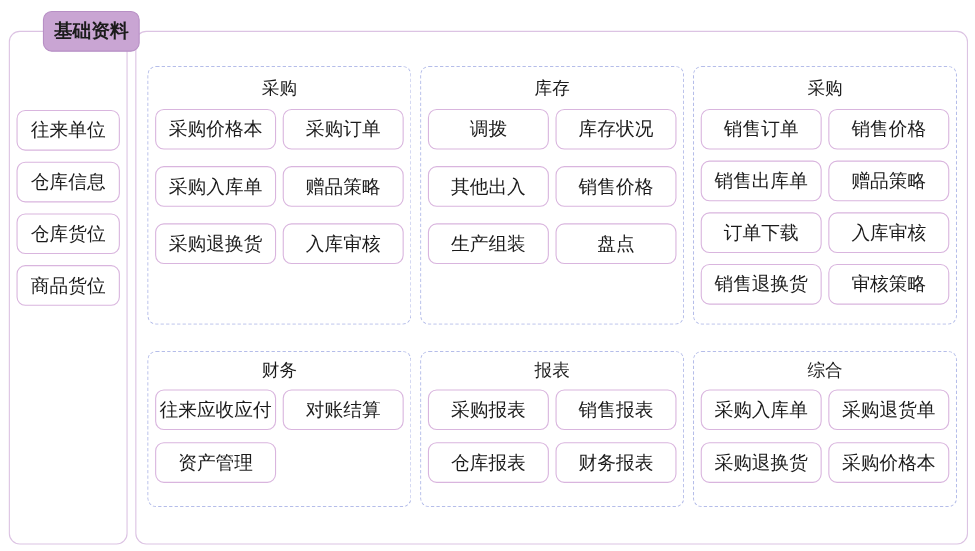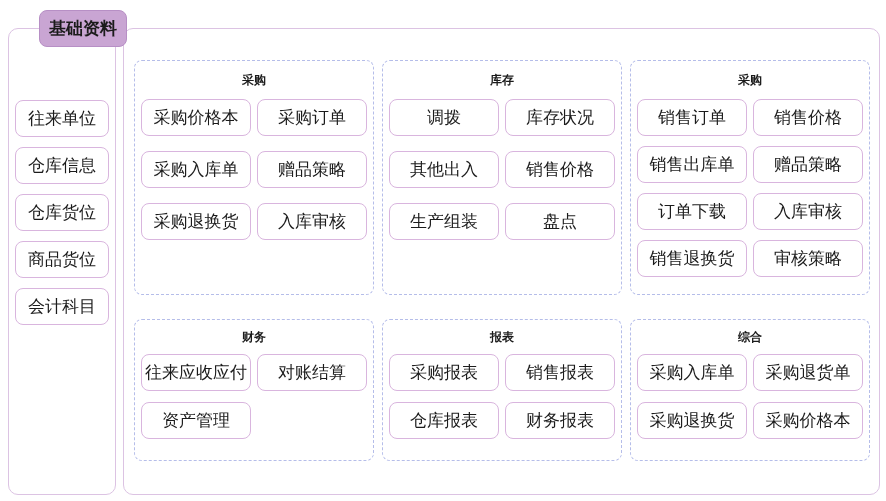--- a/index.html
+++ b/index.html
@@ -66,22 +66,22 @@
     position: absolute;
     border: 1.5px dashed #b5bde9;
     border-radius: 8px;
     padding: 0 6px;
   }
   .group-title {
     height: 38px;
     display: flex;
     align-items: center;
     justify-content: center;
-    font-size: 12px;
-    font-weight: 700;
+    font-size: 16px;
+    font-weight: 400;
   }
   .group-grid {
     display: grid;
     grid-template-columns: 1fr 1fr;
     column-gap: 6px;
     row-gap: 15px;
   }
   .g-top    { top: 31px;  width: 240px; height: 235px; }
   .g-bottom { top: 290px; width: 240px; height: 142px; }
   .c0 { left: 10px; }
@@ -97,21 +97,20 @@
 <div class="canvas">
 
   <div class="tag sidebar-tag">基础资料</div>
 
   <section class="panel sidebar">
     <div class="sidebar-items">
       <div class="btn">往来单位</div>
       <div class="btn">仓库信息</div>
       <div class="btn">仓库货位</div>
       <div class="btn">商品货位</div>
-      <div class="btn">会计科目</div>
     </div>
   </section>
 
   <section class="panel main">
 
     <div class="group g-top c0">
       <div class="group-title">采购</div>
       <div class="group-grid">
         <div class="btn">采购价格本</div>
         <div class="btn">采购订单</div>

